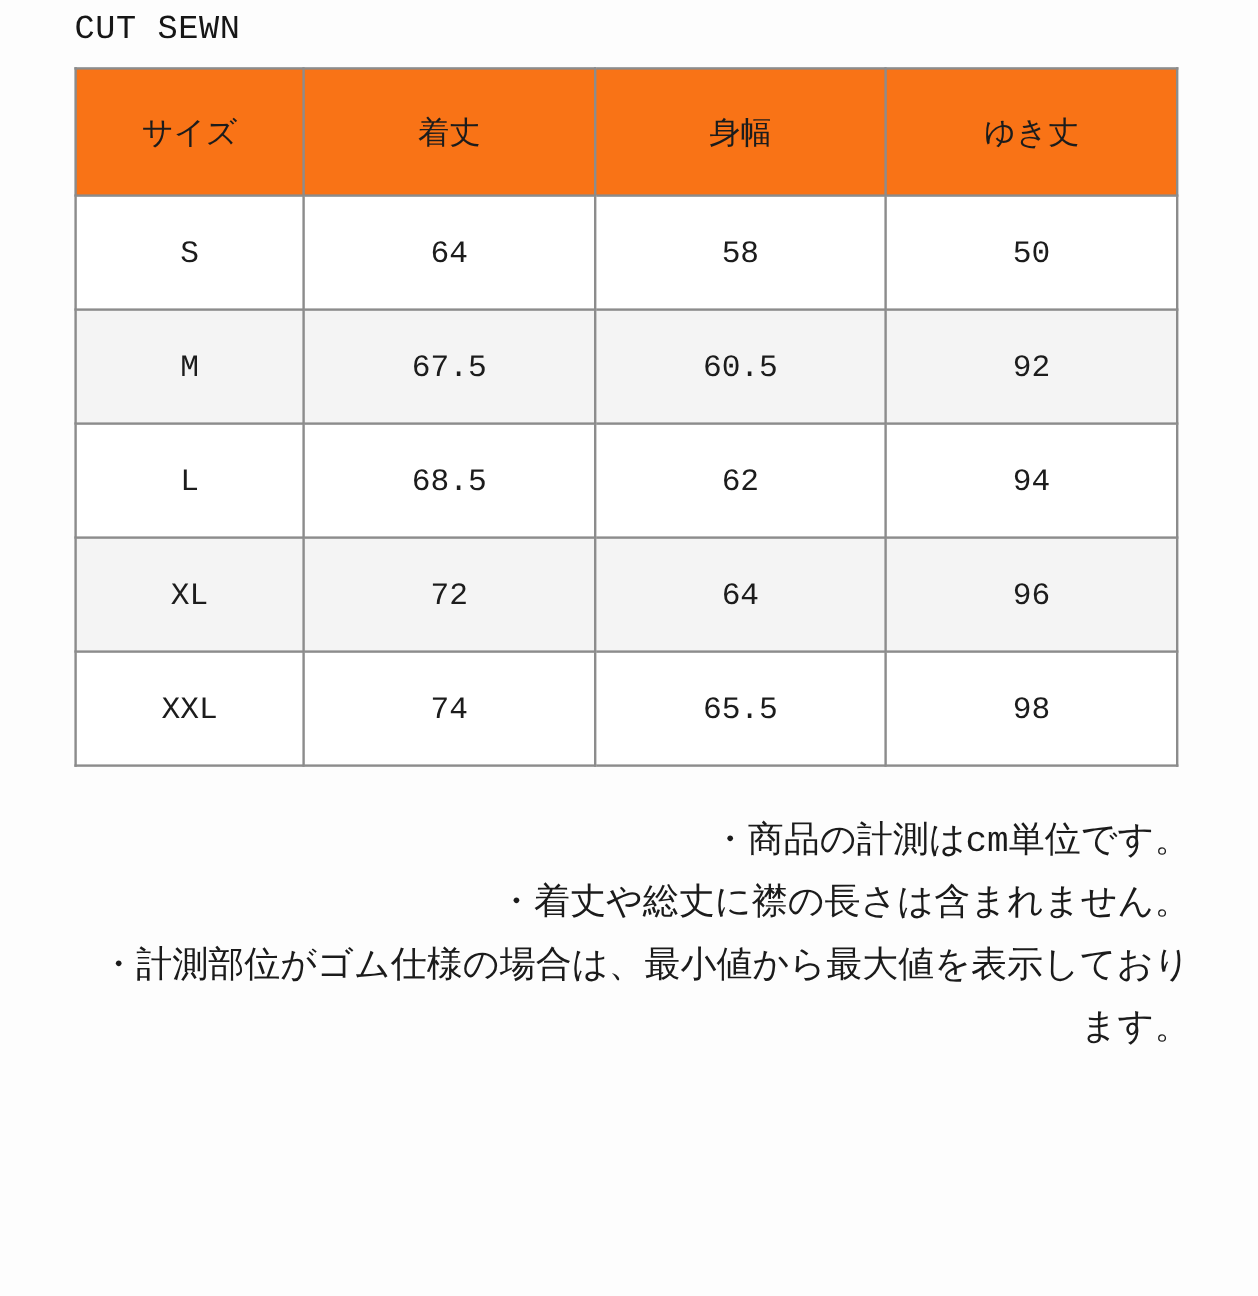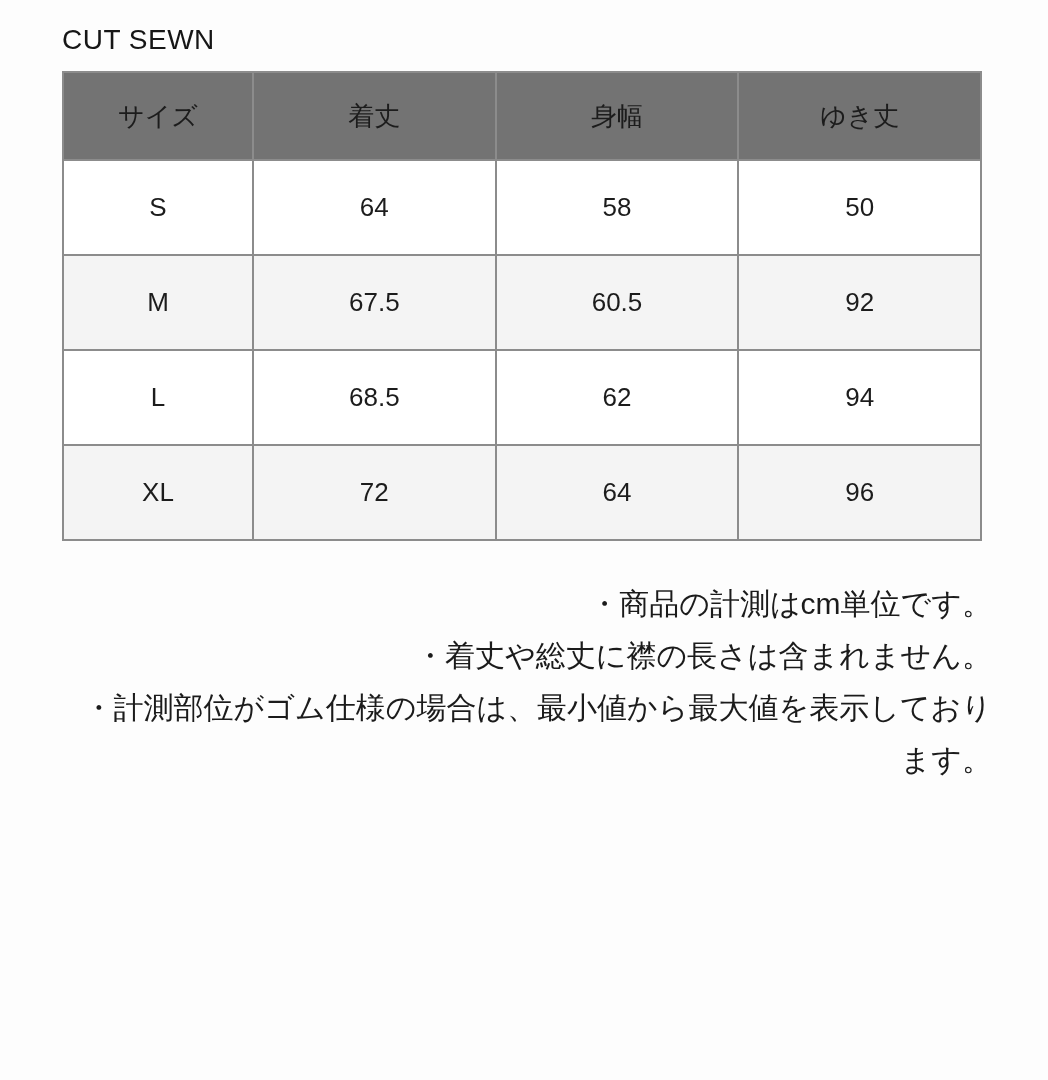--- a/index.html
+++ b/index.html
@@ -5,21 +5,22 @@
   * { margin: 0; padding: 0; box-sizing: border-box; }
   html, body {
     width: 1048px;
     height: 1080px;
     background: #fdfdfd;
     font-family: "Liberation Sans", "DejaVu Sans", sans-serif;
     color: #1b1b1b;
     overflow: hidden;
   }
   .page {
-    padding: 24px 0 0 62px;
+    padding: 10px 0 0 62px;
+    font-family: Liberation Mono, monospace;
   }
   .title {
     font-size: 28px;
     font-weight: 400;
     letter-spacing: 0.5px;
     color: #161616;
     margin-bottom: 15px;
   }
   table.size-table {
     border-collapse: collapse;
@@ -29,22 +30,22 @@
   .size-table col.c-size { width: 190px; }
   .size-table th, .size-table td {
     border: 2px solid #8c8c8c;
     text-align: center;
     vertical-align: middle;
     font-weight: 400;
     font-size: 26px;
     color: #1c1c1c;
   }
   .size-table th {
-    height: 88px;
-    background: #737373;
+    height: 106px;
+    background: #f97316;
   }
   .size-table td {
     height: 95px;
     background: #ffffff;
   }
   .size-table tr.striped td {
     background: #f4f4f4;
   }
   .notes {
     width: 930px;
@@ -99,20 +100,26 @@
         <td>68.5</td>
         <td>62</td>
         <td>94</td>
       </tr>
       <tr class="striped">
         <td>XL</td>
         <td>72</td>
         <td>64</td>
         <td>96</td>
       </tr>
+      <tr>
+        <td>XXL</td>
+        <td>74</td>
+        <td>65.5</td>
+        <td>98</td>
+      </tr>
     </tbody>
   </table>
 
   <ul class="notes">
     <li>・商品の計測はcm単位です。</li>
     <li>・着丈や総丈に襟の長さは含まれません。</li>
     <li>・計測部位がゴム仕様の場合は、最小値から最大値を表示しております。</li>
   </ul>
 
 </div>

